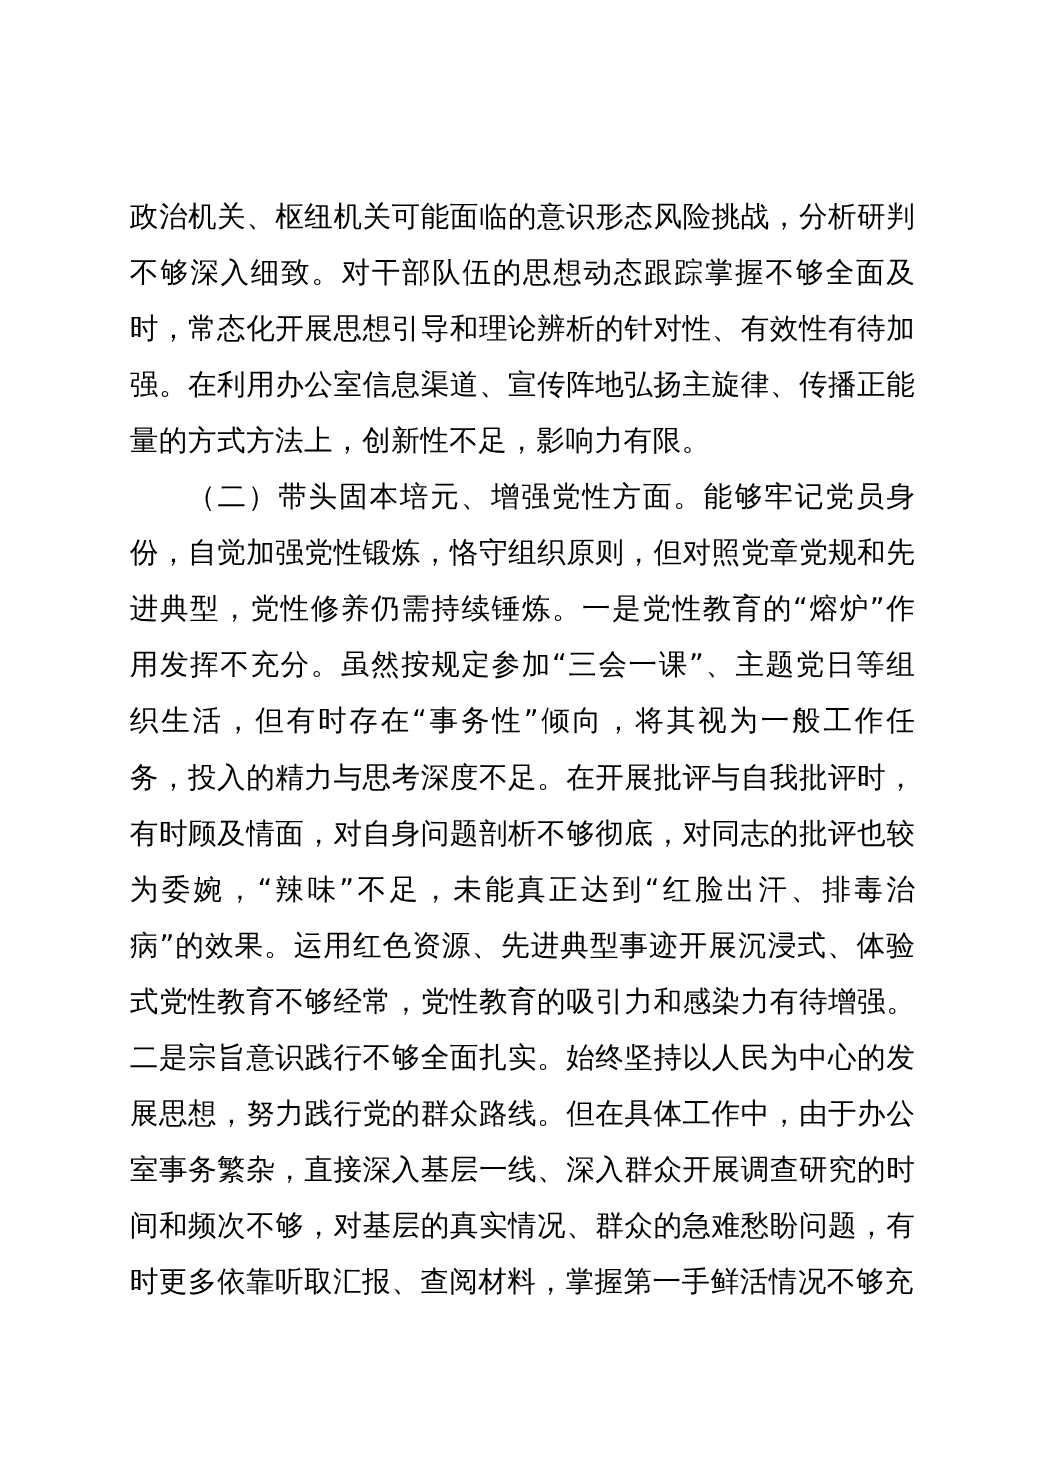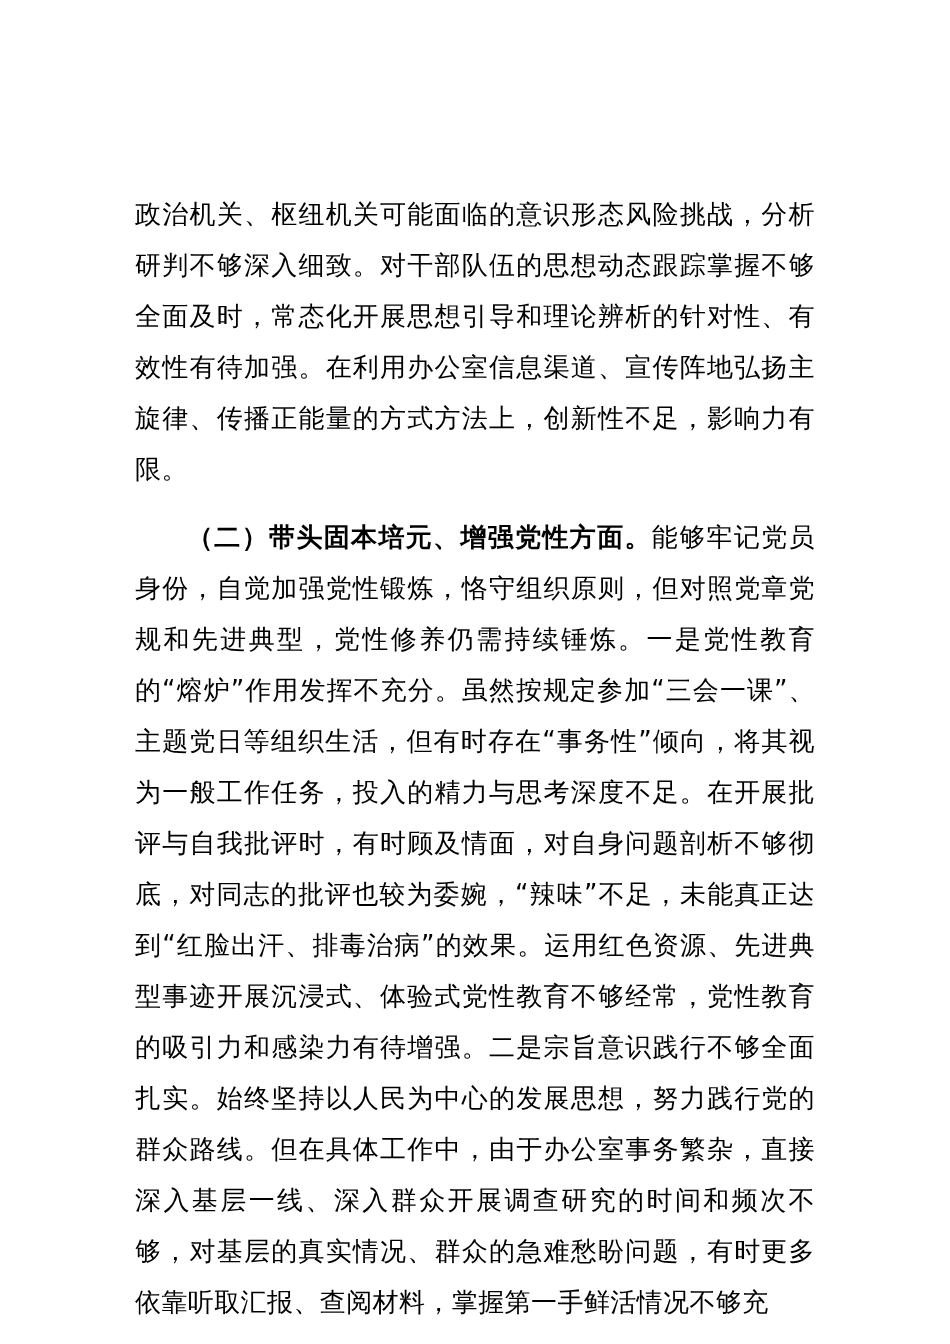--- a/index.html
+++ b/index.html
@@ -22,28 +22,28 @@
   .doc-body {
     font-family: "DejaVu Sans", "Liberation Sans", sans-serif;
     font-size: 26px;
     letter-spacing: 0.4px;
     line-height: 51px;
     color: #000000;
     text-align: justify;
     text-justify: inter-ideograph;
   }
   .para {
-    margin: 17px;
+    margin: 0;
     padding: 0;
   }
   .para.indented {
     text-indent: 2em;
   }
   .lead-bold {
-    font-weight: bold;
+    font-weight: normal;
   }
 </style>
 </head>
 <body>
 
 <div class="page">
   <div class="doc-body">
 
     <p class="para"><span class="lead-bold"></span><span>政治机关、枢纽机关可能面临的意识形态风险挑战，分析研判不够深入细致。对干部队伍的思想动态跟踪掌握不够全面及时，常态化开展思想引导和理论辨析的针对性、有效性有待加强。在利用办公室信息渠道、宣传阵地弘扬主旋律、传播正能量的方式方法上，创新性不足，影响力有限。</span></p>
 

